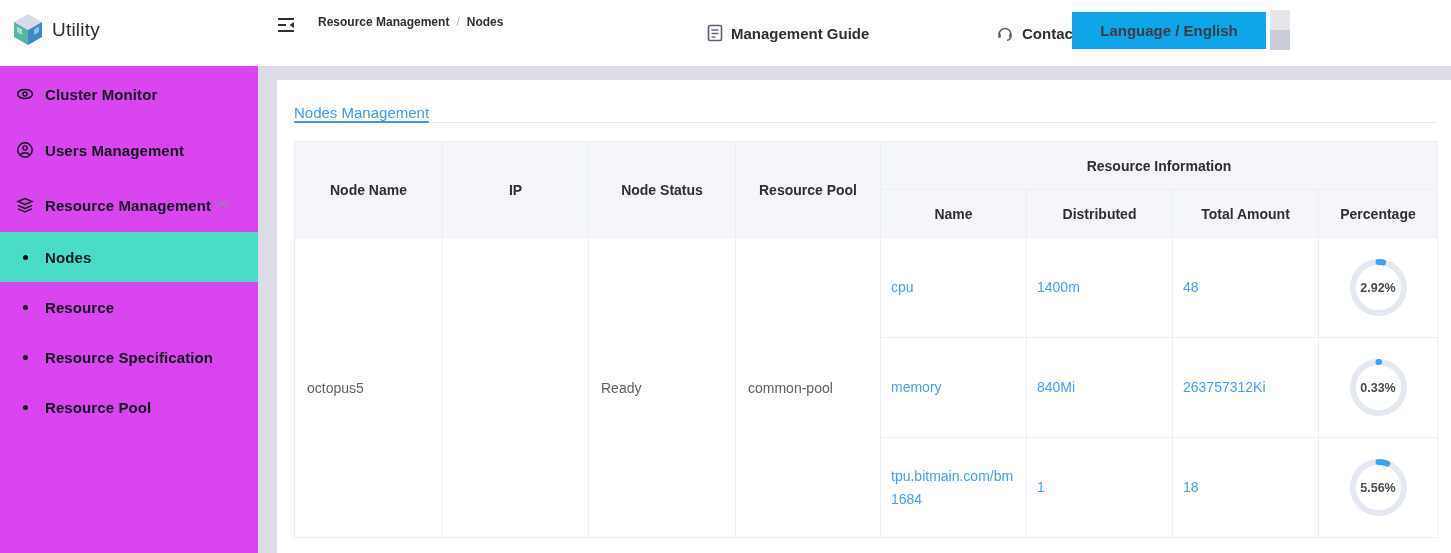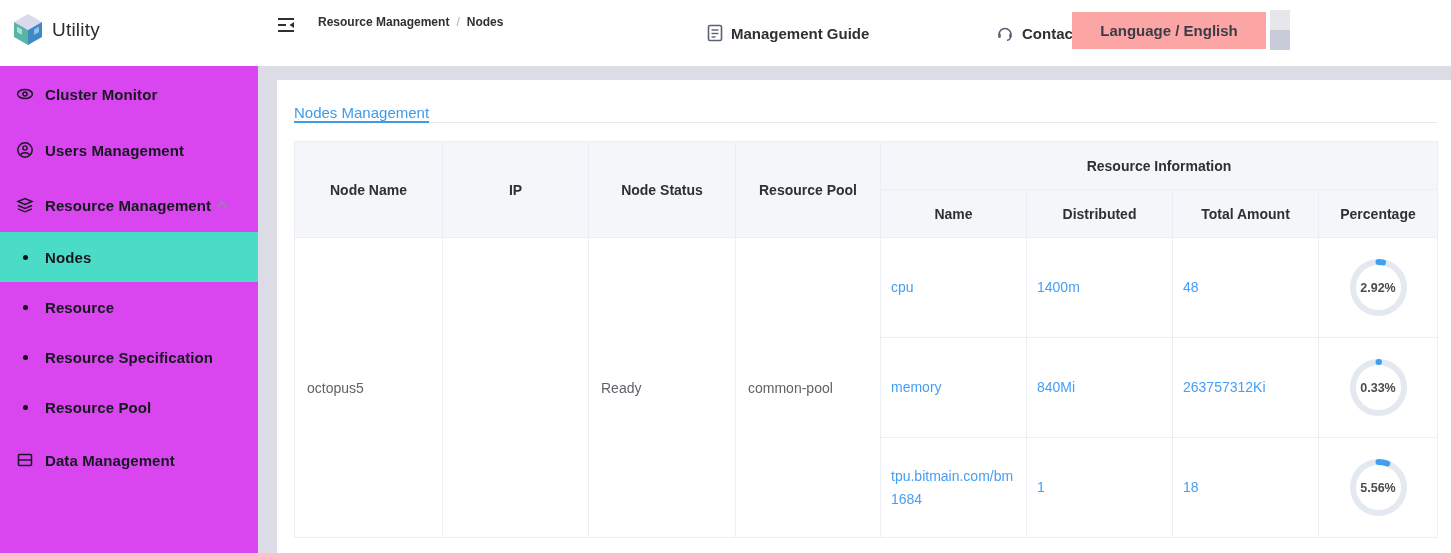--- a/index.html
+++ b/index.html
@@ -13,21 +13,21 @@
   .logo-cube { width:32px; height:33px; }
   .brand-name { font-size:19px; color:#2b2d33; letter-spacing:.2px; }
   .collapse-btn { position:absolute; left:276px; top:15px; width:20px; height:20px; cursor:pointer; }
   .breadcrumb { position:absolute; left:318px; top:15px; font-size:12px; font-weight:700; color:#2e3033; }
   .breadcrumb .sep { color:#a9adb5; font-weight:400; margin:0 7px; }
   .nav-link { position:absolute; top:24px; display:flex; align-items:center; gap:8px;
     font-size:15px; font-weight:700; color:#2e3033; cursor:pointer;justify-content:center; }
   .nav-link.guide { left:707px; }
   .nav-link.contact { left:996px; }
   .lang-btn { position:absolute; left:1072px; top:12px; width:194px; height:37px;
-    background:#fca5a5; border:none; font-family:inherit; font-size:15px; font-weight:700;
+    background:#0ea5e9; border:none; font-family:inherit; font-size:15px; font-weight:700;
     color:#3a3d46; cursor:pointer;text-align:center; }
   .scrollbar-thumb { position:absolute; left:1270px; top:10px; width:20px; height:40px; cursor:pointer; }
   .scrollbar-thumb .half-top { height:20px; background:#e7e7eb; }
   .scrollbar-thumb .half-bot { height:20px; background:#c9ccd8; }
 
   
   .body-row { display:flex; height:493px; background:#dbdce5; }
 
   
   .sidebar { width:258px; height:100%; background:#d946ef; flex:none; }
@@ -180,29 +180,20 @@
         <span class="side-bullet"></span>
         <span class="side-label">Resource Specification</span>
       </div>
 
       <div class="side-item sub">
         <span class="side-bullet"></span>
         <span class="side-label">Resource Pool</span>
       </div>
 
 
-      <div class="side-item">
-        <span class="side-icon">
-          <svg class="icon" width="18" height="18" viewBox="0 0 18 18">
-            <rect x="2.5" y="3.5" width="13" height="11" rx="1" fill="none" stroke="#15181e" stroke-width="1.5"></rect>
-            <line x1="2.5" y1="9" x2="15.5" y2="9" stroke="#15181e" stroke-width="1.4"></line>
-          </svg>
-        </span>
-        <span class="side-label">Data Management</span>
-      </div>
 
     </aside>
 
     <section class="main-wrap">
       <div class="card">
 
         <div class="tabs">
           <span class="tab">Nodes Management</span>
         </div>
 

